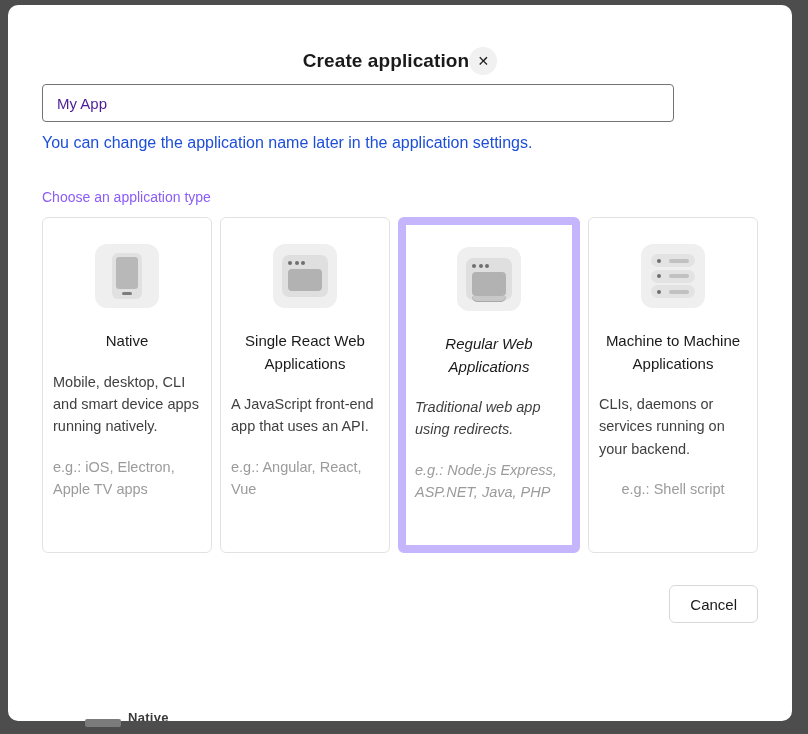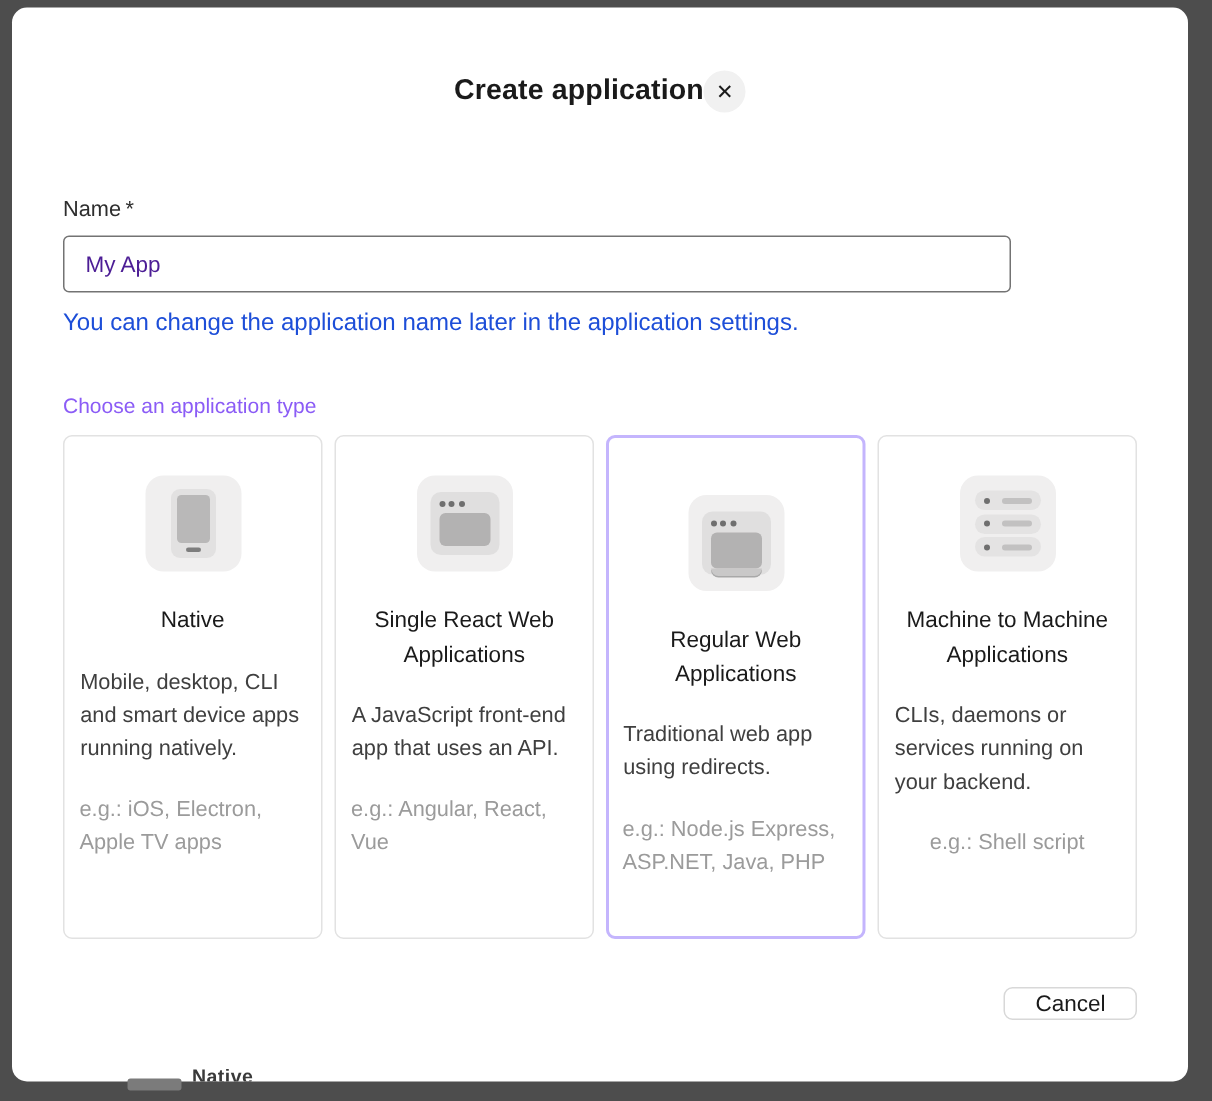--- a/index.html
+++ b/index.html
@@ -54,21 +54,21 @@
   .section-label { margin-top:37px; font-size:14px; font-weight:500; color:#8b5cf6; }
 
   .cards-row { margin-top:12px; display:flex; gap:8px; }
   .type-card {
     flex:1; height:336px;
     border:1px solid #e2e2e2; border-radius:6px;
     background:#fff; cursor:pointer;
     display:flex; flex-direction:column; align-items:center;
     padding:26px 10px 0 10px;
   }
-  .type-card.selected { border:2px solid #c4b5fd; padding:38px 9px 0 9px; }
+  .type-card.selected { border:8px solid #c4b5fd; padding:22px 9px 0 9px;font-style:italic; }
 
   .icon-tile {
     width:64px; height:64px; background:#f0efef; border-radius:12px;
     position:relative; flex:none; margin-bottom:22px;
   }
   
   .phone-outer {
     position:absolute; left:17px; top:9px; width:30px; height:46px;
     background:#e2e1e1; border-radius:6px;
   }
@@ -120,21 +120,21 @@
   }
   .card-example {
     margin-top:18px; font-size:14.5px; color:#9b9b9b;
     text-align:left; line-height:1.55; max-width:156px;
   }
 
   .modal-footer {
     margin-top:32px; display:flex; justify-content:flex-end; gap:9px;
   }
   .btn {
-    height:22px; padding:0 20px; border-radius:6px;
+    height:38px; padding:0 20px; border-radius:6px;
     font-size:15px; font-weight:500; cursor:pointer;
     font-family:"Liberation Sans", sans-serif;
   }
   .btn-cancel { background:#ffffff; border:1px solid #d8d8d8; color:#1a1a1a; }
   .btn-create { background:#4356e4; border:1px solid #4356e4; color:#ffffff; }
 </style>
 </head>
 <body>
 
 <div class="remnant-box"></div>
@@ -142,23 +142,20 @@
 
 <div class="modal">
 
   <div class="modal-header">
     <div class="modal-title">Create application</div>
     <button class="close-btn">
       <span>✕</span>
     </button>
   </div>
 
-  <div class="field-label">
-    <span>Name</span><span class="req">*</span>
-  </div>
   <input class="name-input" type="text" value="My App" style="">
   <div class="helper-text">You can change the application name later in the application settings.</div>
 
   <div class="section-label">Choose an application type</div>
 
   <div class="cards-row">
 
     <div class="type-card">
       <div class="icon-tile">
         <div class="phone-outer">

